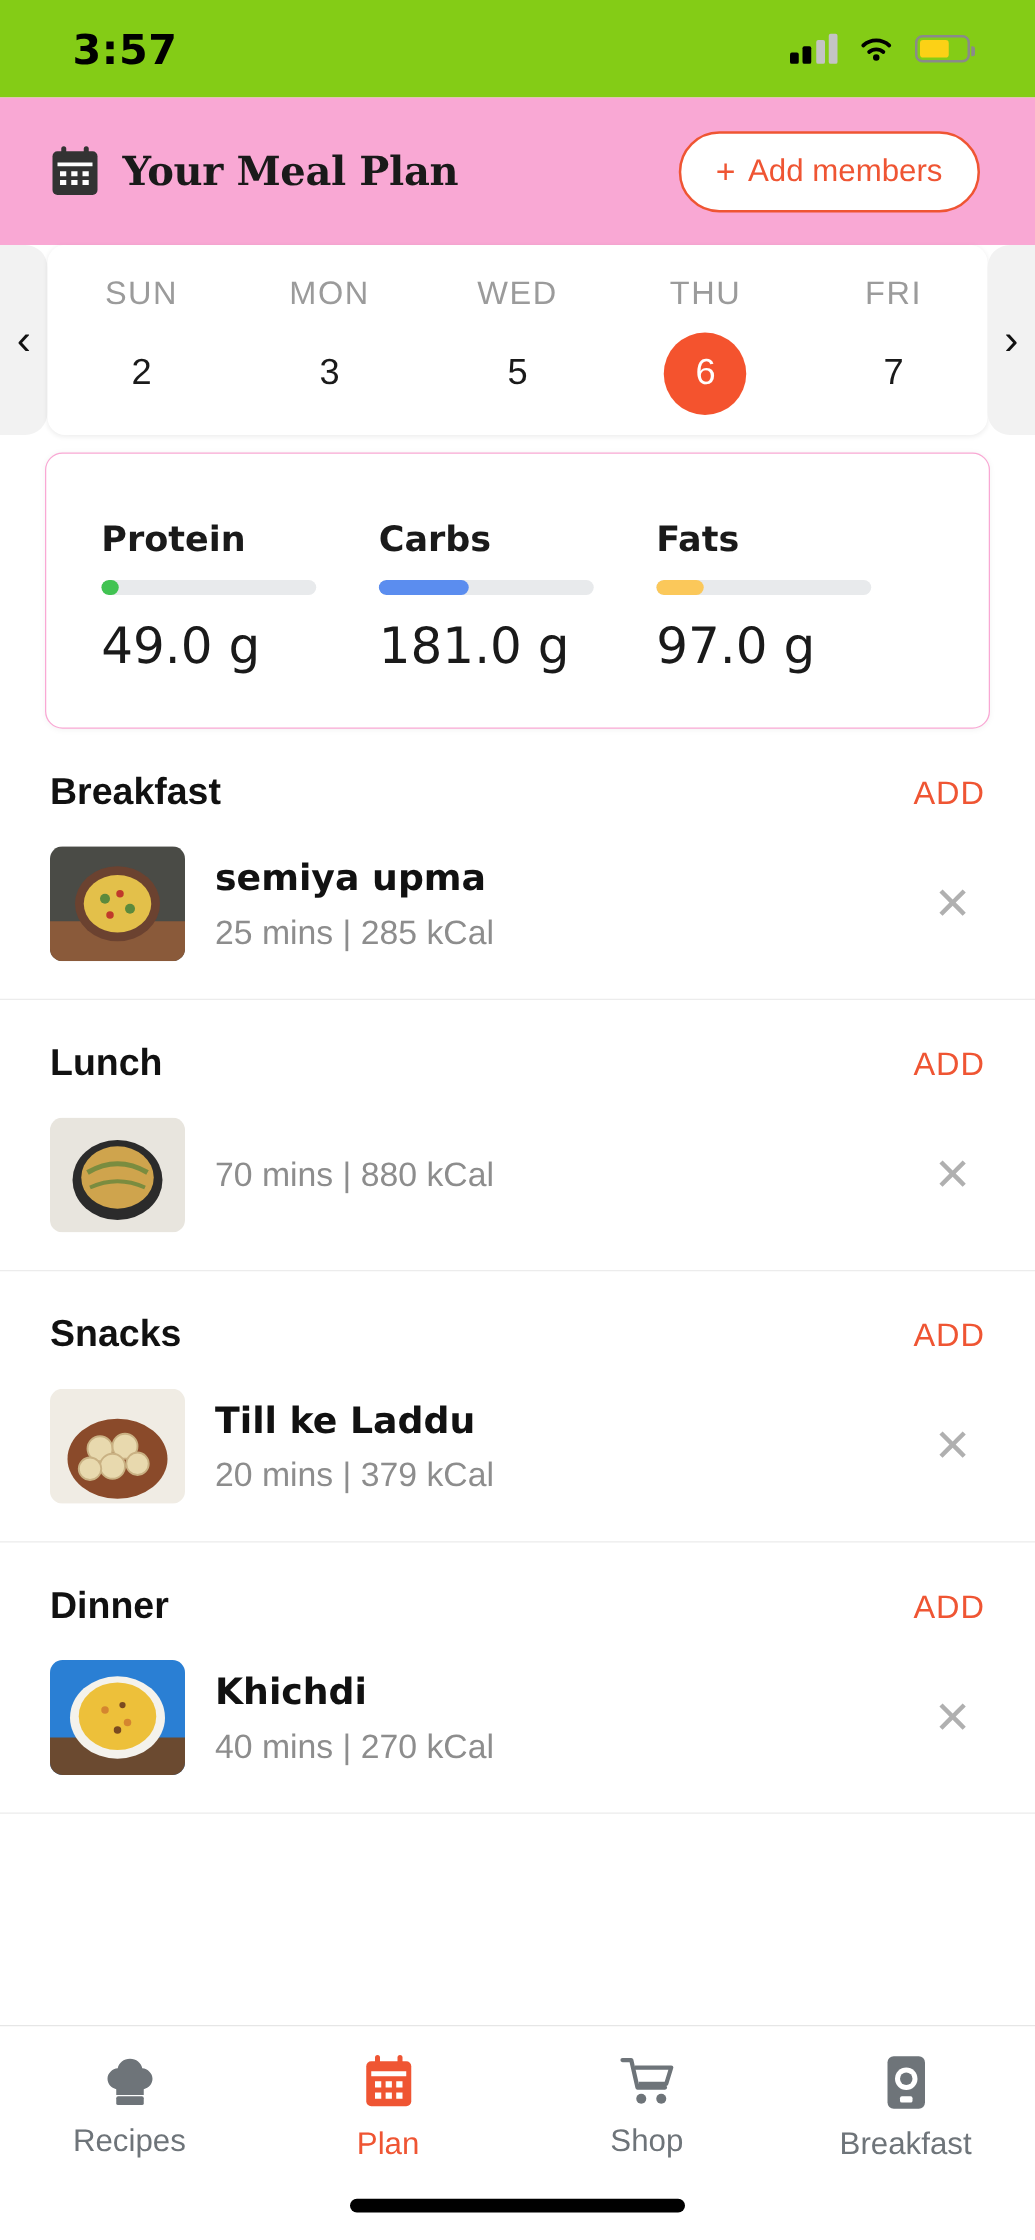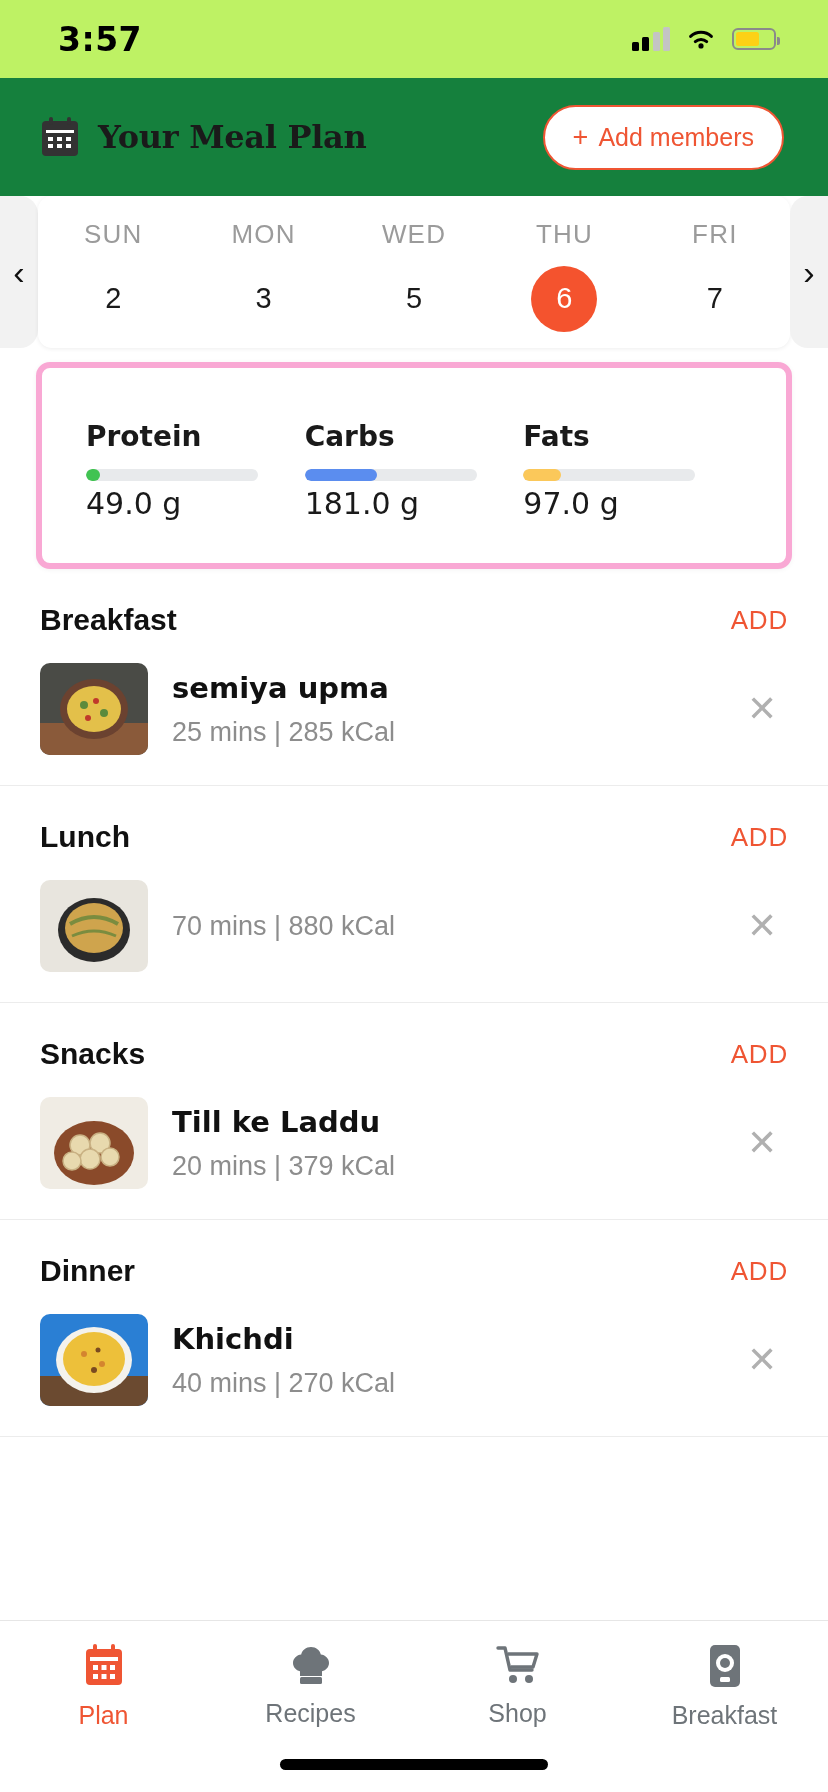--- a/index.html
+++ b/index.html
@@ -7,21 +7,21 @@
   body {
     font-family:"Liberation Sans", sans-serif;
     background:#ffffff;
     overflow:hidden;
     position:relative;
   }
 
   
   .statusbar {
     height:78px;
-    background:#bef264;
+    background:#84cc16;
     display:flex;
     align-items:center;
     justify-content:space-between;
     padding:0 52px 0 58px;
   }
   .sb-time {
     font-size:33px;
     font-weight:bold;
     color:#000;
     letter-spacing:0.5px;
@@ -50,21 +50,21 @@
     background:#fcd116; border-radius:2.5px;
   }
 
   
   .header {
     height:118px;
     display:flex;
     align-items:center;
     justify-content:space-between;
     padding:0 44px 0 40px;
-    background:#15803d;
+    background:#f9a8d4;
   }
   .header-left { display:flex; align-items:center; gap:18px; }
   .cal-icon { width:40px; height:42px; }
   .page-title {
     font-size:32px;
     font-weight:bold;
     color:#1a1a1a;
     font-family:"DejaVu Serif", serif;
     letter-spacing:-0.3px;
   }
@@ -131,21 +131,21 @@
     width:66px; height:66px;
     display:flex; align-items:center; justify-content:center;
     border-radius:50%;
   }
   .day.active .dnum { background:#f4532e; color:#fff; }
 
   
   .macros {
     margin:14px 36px 0 36px;
     background:#fff;
-    border:6px solid #f9a8d4;
+    border:1px solid #f9a8d4;
     border-radius:14px;
     box-shadow:0 1px 5px rgba(0,0,0,0.05);
     padding:52px 44px 42px 44px;
     display:flex;
   }
   .macro { flex:1; }
   .macro .m-label {
     font-size:28px;
     font-weight:bold;
     color:#1a1a1a;
@@ -153,23 +153,23 @@
     font-family:"DejaVu Sans", sans-serif;
   }
   .bar {
     width:172px; height:12px;
     background:#e8eaec;
     border-radius:7px;
     overflow:hidden;
   }
   .bar span { display:block; height:100%; border-radius:7px; }
   .macro .m-value {
-    font-size:30px;
+    font-size:40px;
     color:#1a1a1a;
-    margin-top:5px;
+    margin-top:18px;
     font-family:"DejaVu Sans", sans-serif;
   }
 
   
   .meals { padding:0 0 0 0; }
   .meal-section { border-bottom:1px solid #ececec; padding:34px 40px 30px 40px; }
   .meal-section:last-child { border-bottom:1px solid #ececec; }
   .meal-head {
     display:flex;
     align-items:center;
@@ -439,20 +439,29 @@
         <div class="m-info">
           <div class="m-title">Khichdi</div>
           <div class="m-meta">40 mins | 270 kCal</div>
         </div>
         <div class="m-remove">✕</div>
       </div>
     </div>
   </div>
 
 <div class="tabbar" id="tabbar">
+    <div class="tab">
+      <span>
+        <svg width="46" height="44" viewBox="0 0 46 44">
+          <path d="M23 4c-5 0-9 3.3-9.8 7.6C8.8 12 5 15.6 5 20c0 4 3 7.4 7 8.3V33h22v-4.7c4-.9 7-4.3 7-8.3 0-4.4-3.8-8-8.2-8.4C32 7.3 28 4 23 4z" fill="#6e7479"></path>
+          <rect x="12" y="34" width="22" height="7" rx="1.5" fill="#6e7479"></rect>
+        </svg>
+      </span>
+      <span class="t-label">Recipes</span>
+    </div>
     <div class="tab active">
       <span>
         <svg width="44" height="46" viewBox="0 0 44 46">
           <rect x="4" y="6" width="36" height="36" rx="4" fill="#ef5533"></rect>
           <rect x="11" y="1" width="4" height="9" rx="2" fill="#ef5533"></rect>
           <rect x="29" y="1" width="4" height="9" rx="2" fill="#ef5533"></rect>
           <rect x="8" y="14" width="28" height="4" fill="#fff"></rect>
           <g fill="#fff">
             <rect x="11" y="22" width="5" height="5"></rect>
             <rect x="19.5" y="22" width="5" height="5"></rect>
@@ -461,29 +470,20 @@
             <rect x="19.5" y="31" width="5" height="5"></rect>
             <rect x="28" y="31" width="5" height="5"></rect>
           </g>
         </svg>
       </span>
       <span class="t-label">Plan</span>
     </div>
     <div class="tab">
       <span>
         <svg width="46" height="44" viewBox="0 0 46 44">
-          <path d="M23 4c-5 0-9 3.3-9.8 7.6C8.8 12 5 15.6 5 20c0 4 3 7.4 7 8.3V33h22v-4.7c4-.9 7-4.3 7-8.3 0-4.4-3.8-8-8.2-8.4C32 7.3 28 4 23 4z" fill="#6e7479"></path>
-          <rect x="12" y="34" width="22" height="7" rx="1.5" fill="#6e7479"></rect>
-        </svg>
-      </span>
-      <span class="t-label">Recipes</span>
-    </div>
-    <div class="tab">
-      <span>
-        <svg width="46" height="44" viewBox="0 0 46 44">
           <path d="M3 5h7l5 22h22" stroke="#6e7479" stroke-width="3.4" fill="none" stroke-linecap="round" stroke-linejoin="round"></path>
           <path d="M13 11h29l-4 13H16" stroke="#6e7479" stroke-width="3.4" fill="none" stroke-linejoin="round"></path>
           <circle cx="18" cy="36" r="4" fill="#6e7479"></circle>
           <circle cx="34" cy="36" r="4" fill="#6e7479"></circle>
         </svg>
       </span>
       <span class="t-label">Shop</span>
     </div>
     <div class="tab">
       <span>

